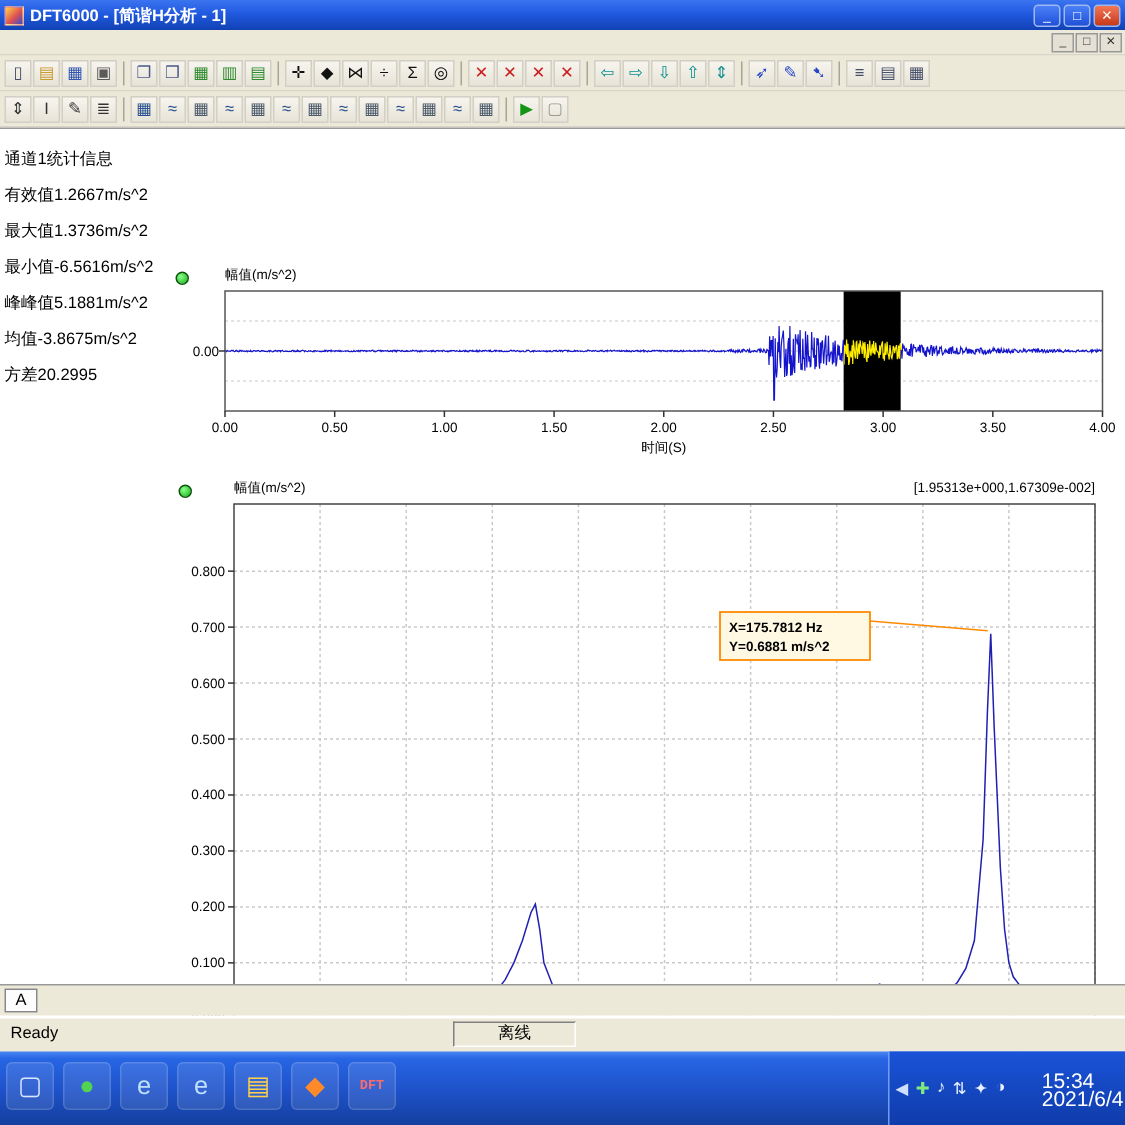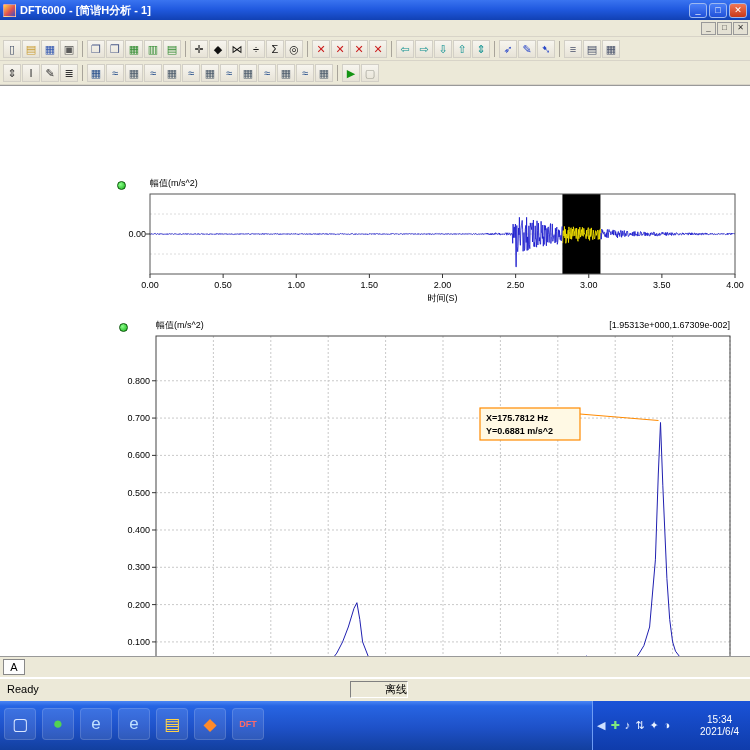--- a/index.html
+++ b/index.html
@@ -51,35 +51,35 @@
   
   .tabbar { position:absolute; left:0; top:656px; width:750px; height:21px; background:#ece9d8;
     border-top:1px solid #999; padding:2px 3px; }
   .tabA { width:22px; height:16px; background:#fdfdfd; border:1px solid #888;
     font-size:11px; text-align:center; line-height:14px; }
 
   
   .statusbar { position:absolute; left:0; top:677px; width:750px; height:24px; background:#ece9d8;
     border-top:1px solid #fff; box-shadow:inset 0 1px 0 #fff; font-size:11px; }
   .status-ready { position:absolute; left:7px; top:5px; }
-  .status-mode { position:absolute; left:302px; top:3px; width:58px; height:17px;
-    border:1px solid; border-color:#808080 #fff #fff #808080; text-align:right; line-height:15px; background:#ece9d8;margin-left:48px; }
+  .status-mode { position:absolute; left:302px; top:3px; width:82px; height:17px;
+    border:1px solid; border-color:#808080 #fff #fff #808080; text-align:center; line-height:15px; background:#ece9d8; }
 
   
   .taskbar { position:absolute; left:0; top:701px; width:750px; height:49px;
     background:linear-gradient(180deg,#4a86f5 0%,#2765e3 10%,#1e51c8 55%,#123f9e 100%); }
   .ql { position:absolute; left:4px; top:7px; display:flex; gap:6px; }
   .qlicon { width:32px; height:32px; display:flex; align-items:center; justify-content:center;
     font-size:17px; color:#fff; background:rgba(255,255,255,.10); border-radius:4px;
     border:1px solid rgba(255,255,255,.15); }
   .tray { position:absolute; right:0; top:0; height:49px; width:158px;
     background:linear-gradient(180deg,#1a53d8,#0f3cab); border-left:1px solid #6f9df5;
     display:flex; align-items:center; padding-left:4px; gap:5px; }
   .trayicon { font-size:11px; }
-  .clock { margin-left:auto; padding-right:11px; color:#fff; font-size:10px; text-align:center; line-height:12px; }
+  .clock { margin-left:auto; padding-right:1px; color:#fff; font-size:14px; text-align:left; line-height:12px; }
 </style>
 </head>
 <body>
 
 <div class="app">
 
   <div class="titlebar">
     <div class="app-icon"></div>
     <span class="title">DFT6000 - [简谐H分析 - 1]</span>
     <div class="winbtns">
@@ -153,20 +153,29 @@
       <div class="tbtn" style="color: rgb(39, 80, 140);">≈</div>
       <div class="tbtn" style="color: rgb(74, 90, 106);">▦</div>
       <div class="tbtn" style="color: rgb(39, 80, 140);">≈</div>
       <div class="tbtn" style="color: rgb(74, 90, 106);">▦</div>
       <div class="tsep"></div>
       <div class="tbtn" style="color: rgb(20, 148, 20);">▶</div>
       <div class="tbtn" style="color: rgb(154, 154, 144);">▢</div>
     </div>
 
   <div class="main">
+    <div class="sidebar" id="sidebar">
+        <div class="stat-line">通道1统计信息</div>
+        <div class="stat-line">有效值1.2667m/s^2</div>
+        <div class="stat-line">最大值1.3736m/s^2</div>
+        <div class="stat-line">最小值-6.5616m/s^2</div>
+        <div class="stat-line">峰峰值5.1881m/s^2</div>
+        <div class="stat-line">均值-3.8675m/s^2</div>
+        <div class="stat-line">方差20.2995</div>
+      </div>
     <div class="chdot" id="dot1"></div>
     <div class="chdot" id="dot2"></div>
     <svg id="chart-time" width="638" height="134">
         <text x="38" y="14" font-size="9">幅值(m/s^2)</text>
         <line x1="38" x2="623" y1="62" y2="62" stroke="#dcdcdc" stroke-dasharray="2,2"></line>
         <line x1="38" x2="623" y1="42" y2="42" stroke="#dcdcdc" stroke-dasharray="2,2"></line>
         <line x1="38" x2="623" y1="82" y2="82" stroke="#dcdcdc" stroke-dasharray="2,2"></line>
         <rect x="450.42499999999995" y="22" width="38.025000000000034" height="80" fill="#000000"></rect>
         <polyline points="38.0,61.5 38.5,62.4 38.9,62.5 39.4,61.6 39.8,61.9 40.3,62.1 40.7,62.1 41.1,62.1 41.6,62.2 42.0,61.9 42.5,61.5 43.0,61.8 43.4,61.5 43.9,62.2 44.3,62.4 44.8,62.3 45.2,61.7 45.6,61.5 46.1,62.3 46.5,62.0 47.0,62.5 47.5,62.3 47.9,61.5 48.4,61.7 48.8,62.2 49.3,61.6 49.7,62.1 50.1,62.1 50.6,62.1 51.0,62.1 51.5,62.4 52.0,62.2 52.4,61.9 52.9,62.5 53.3,62.0 53.8,62.1 54.2,62.3 54.6,62.3 55.1,61.6 55.5,62.4 56.0,62.4 56.5,62.3 56.9,61.7 57.4,61.7 57.8,61.8 58.3,62.2 58.7,61.9 59.2,62.1 59.6,61.8 60.0,61.8 60.5,61.7 61.0,62.3 61.4,62.4 61.8,62.2 62.3,61.7 62.8,62.0 63.2,61.8 63.7,61.9 64.1,62.2 64.5,62.1 65.0,62.2 65.5,62.3 65.9,62.4 66.3,62.4 66.8,62.2 67.3,61.7 67.7,62.4 68.2,61.7 68.6,62.0 69.0,62.1 69.5,62.5 70.0,62.4 70.4,62.3 70.8,61.8 71.3,62.0 71.8,61.6 72.2,62.1 72.7,61.9 73.1,62.3 73.5,61.6 74.0,61.8 74.5,61.8 74.9,62.5 75.3,61.8 75.8,61.9 76.3,61.6 76.7,62.1 77.2,62.4 77.6,62.2 78.0,62.3 78.5,62.0 79.0,62.2 79.4,62.1 79.8,62.3 80.3,62.4 80.8,62.2 81.2,62.1 81.7,62.3 82.1,62.4 82.6,61.7 83.0,61.6 83.4,61.6 83.9,62.3 84.3,61.9 84.8,62.4 85.3,62.0 85.7,62.3 86.2,61.5 86.6,62.2 87.1,61.9 87.5,62.4 87.9,62.1 88.4,62.3 88.8,61.9 89.3,61.7 89.8,61.5 90.2,61.7 90.7,61.9 91.1,62.5 91.6,61.8 92.0,62.0 92.4,62.2 92.9,62.4 93.3,62.3 93.8,61.8 94.3,62.0 94.7,62.2 95.2,61.8 95.6,62.2 96.1,62.3 96.5,62.5 96.9,62.0 97.4,62.5 97.8,61.7 98.3,61.7 98.8,62.2 99.2,62.1 99.7,62.0 100.1,62.0 100.6,62.2 101.0,62.4 101.4,62.0 101.9,62.4 102.3,62.5 102.8,62.1 103.3,62.3 103.7,62.1 104.2,62.3 104.6,61.5 105.0,62.2 105.5,61.6 106.0,62.1 106.4,62.4 106.8,61.7 107.3,61.9 107.8,61.8 108.2,61.6 108.7,62.4 109.1,61.6 109.5,62.1 110.0,62.0 110.5,61.9 110.9,62.0 111.3,62.4 111.8,61.8 112.3,61.8 112.7,62.0 113.2,61.9 113.6,62.1 114.0,61.6 114.5,62.2 115.0,61.8 115.4,62.4 115.8,62.0 116.3,62.0 116.8,62.3 117.2,62.2 117.7,62.0 118.1,61.8 118.5,62.3 119.0,62.0 119.5,62.0 119.9,61.7 120.3,62.3 120.8,62.2 121.3,62.5 121.7,62.3 122.2,62.0 122.6,62.4 123.0,62.4 123.5,62.3 124.0,61.7 124.4,62.2 124.8,62.4 125.3,62.1 125.8,61.8 126.2,61.9 126.7,62.4 127.1,61.6 127.5,61.9 128.0,62.5 128.4,61.7 128.9,61.8 129.3,61.9 129.8,61.7 130.3,62.1 130.7,61.7 131.2,61.8 131.6,61.9 132.1,62.4 132.5,61.8 132.9,62.2 133.4,61.9 133.8,61.9 134.3,61.8 134.8,62.1 135.2,62.1 135.7,61.7 136.1,61.6 136.6,61.5 137.0,62.1 137.4,62.4 137.9,61.9 138.3,62.5 138.8,62.3 139.3,62.0 139.7,61.7 140.2,61.8 140.6,61.5 141.1,61.8 141.5,62.2 141.9,61.6 142.4,62.3 142.8,61.8 143.3,61.8 143.8,62.2 144.2,61.9 144.7,61.9 145.1,61.8 145.6,62.0 146.0,61.8 146.4,61.6 146.9,62.3 147.3,62.2 147.8,62.3 148.3,61.8 148.7,62.3 149.2,61.9 149.6,62.4 150.1,61.5 150.5,61.7 150.9,61.5 151.4,62.3 151.8,61.7 152.3,62.5 152.8,61.5 153.2,61.9 153.7,61.7 154.1,61.6 154.6,61.8 155.0,62.2 155.4,62.3 155.9,61.6 156.3,61.7 156.8,62.2 157.3,62.1 157.7,62.4 158.2,62.0 158.6,62.3 159.1,61.8 159.5,62.3 159.9,61.9 160.4,62.2 160.8,62.4 161.3,62.2 161.8,61.7 162.2,62.1 162.7,62.1 163.1,61.5 163.6,61.6 164.0,61.8 164.4,62.0 164.9,61.9 165.3,61.6 165.8,61.7 166.3,62.5 166.7,62.1 167.2,62.1 167.6,62.5 168.1,61.7 168.5,62.4 168.9,61.8 169.4,62.4 169.8,61.9 170.3,62.0 170.8,62.1 171.2,61.9 171.7,61.9 172.1,61.7 172.6,62.0 173.0,62.2 173.4,62.0 173.9,62.2 174.3,62.1 174.8,62.0 175.3,61.7 175.7,62.4 176.2,61.7 176.6,62.2 177.1,61.7 177.5,62.3 177.9,62.4 178.4,62.4 178.8,61.8 179.3,61.8 179.8,61.6 180.2,61.7 180.7,62.3 181.1,61.9 181.6,61.9 182.0,62.0 182.4,61.8 182.9,62.3 183.3,61.6 183.8,61.6 184.3,61.8 184.7,62.2 185.2,62.2 185.6,62.2 186.1,61.9 186.5,62.5 187.0,62.4 187.4,61.9 187.9,62.2 188.3,61.8 188.7,62.2 189.2,61.6 189.6,61.7 190.1,61.7 190.5,61.8 191.0,61.8 191.4,62.2 191.9,62.3 192.3,61.8 192.8,61.9 193.3,62.2 193.7,62.3 194.2,62.4 194.6,61.6 195.1,62.2 195.5,62.2 196.0,62.3 196.4,62.3 196.9,61.6 197.3,61.8 197.7,62.3 198.2,61.6 198.6,62.3 199.1,61.9 199.5,62.4 200.0,62.1 200.4,62.5 200.9,61.7 201.3,61.9 201.8,61.6 202.3,61.9 202.7,62.2 203.2,61.5 203.6,62.2 204.1,62.2 204.5,62.1 205.0,62.0 205.4,62.4 205.9,61.5 206.3,62.5 206.7,62.1 207.2,62.5 207.6,61.5 208.1,61.9 208.5,61.9 209.0,62.3 209.4,62.4 209.9,61.6 210.3,61.7 210.8,62.1 211.3,61.6 211.7,61.6 212.2,61.8 212.6,62.2 213.1,61.9 213.5,61.9 214.0,61.6 214.4,62.3 214.9,61.5 215.3,62.3 215.7,62.4 216.2,62.4 216.6,62.3 217.1,62.1 217.5,61.7 218.0,61.5 218.4,62.3 218.9,61.6 219.3,61.9 219.8,62.0 220.3,62.1 220.7,61.7 221.2,62.4 221.6,61.9 222.1,61.7 222.5,62.2 223.0,62.2 223.4,62.5 223.9,62.5 224.3,62.1 224.8,62.4 225.2,62.3 225.6,62.1 226.1,62.5 226.5,62.2 227.0,62.3 227.4,62.3 227.9,61.9 228.3,61.6 228.8,61.5 229.3,62.0 229.7,61.9 230.2,61.9 230.6,61.6 231.1,61.7 231.5,62.2 232.0,62.4 232.4,61.9 232.9,61.6 233.3,62.0 233.8,62.1 234.2,62.5 234.6,62.1 235.1,62.5 235.5,62.3 236.0,62.0 236.4,62.1 236.9,61.9 237.3,62.4 237.8,62.5 238.3,62.4 238.7,62.1 239.2,61.5 239.6,61.7 240.1,61.5 240.5,61.6 241.0,61.9 241.4,62.4 241.9,62.5 242.3,62.3 242.8,62.3 243.2,61.8 243.6,62.5 244.1,61.7 244.5,62.1 245.0,61.9 245.4,62.3 245.9,62.3 246.3,61.9 246.8,62.0 247.3,62.2 247.7,61.8 248.2,62.2 248.6,62.2 249.1,62.0 249.5,61.9 250.0,62.2 250.4,61.8 250.8,62.1 251.3,62.2 251.8,62.1 252.2,62.5 252.6,61.8 253.1,62.4 253.5,62.1 254.0,61.8 254.4,62.3 254.9,61.8 255.3,62.5 255.8,62.5 256.3,62.5 256.7,62.0 257.1,61.6 257.6,61.9 258.1,61.7 258.5,62.1 259.0,61.6 259.4,62.2 259.9,62.4 260.3,62.2 260.8,61.6 261.2,61.6 261.6,62.3 262.1,61.6 262.5,61.7 263.0,62.5 263.4,61.9 263.9,61.8 264.4,61.6 264.8,61.6 265.3,61.6 265.7,61.8 266.1,61.7 266.6,62.4 267.1,61.6 267.5,61.9 268.0,62.2 268.4,62.1 268.9,62.3 269.3,62.3 269.8,62.4 270.2,62.3 270.6,62.3 271.1,61.6 271.5,62.2 272.0,61.8 272.4,62.0 272.9,61.7 273.4,62.3 273.8,62.0 274.3,62.0 274.7,61.9 275.1,62.4 275.6,62.2 276.1,62.0 276.5,62.2 277.0,62.4 277.4,62.4 277.9,62.2 278.3,61.9 278.8,62.2 279.2,62.3 279.6,61.5 280.1,61.6 280.5,61.5 281.0,62.0 281.4,61.7 281.9,61.8 282.4,62.2 282.8,62.3 283.3,61.8 283.7,61.8 284.1,62.2 284.6,61.8 285.1,61.6 285.5,62.0 286.0,62.1 286.4,62.3 286.9,62.3 287.3,62.4 287.8,61.9 288.2,61.9 288.6,61.6 289.1,62.1 289.5,61.6 290.0,62.2 290.4,62.4 290.9,62.4 291.4,62.0 291.8,61.8 292.3,61.8 292.7,62.4 293.1,61.5 293.6,62.0 294.1,62.0 294.5,61.8 294.9,61.5 295.4,61.7 295.8,62.3 296.3,62.0 296.8,61.7 297.2,61.7 297.6,61.5 298.1,62.0 298.6,62.0 299.0,62.0 299.4,61.7 299.9,62.1 300.4,62.0 300.8,61.6 301.3,62.3 301.7,62.3 302.2,61.7 302.6,62.3 303.1,62.0 303.5,61.8 303.9,61.8 304.4,62.3 304.8,61.9 305.3,62.4 305.8,61.6 306.2,62.2 306.6,61.9 307.1,62.3 307.6,61.8 308.0,62.4 308.4,62.3 308.9,62.5 309.4,61.7 309.8,61.8 310.3,62.2 310.7,62.2 311.2,62.2 311.6,61.9 312.1,61.6 312.5,61.9 312.9,61.6 313.4,62.3 313.8,61.8 314.3,62.1 314.8,62.5 315.2,61.7 315.6,62.1 316.1,61.7 316.6,62.0 317.0,61.5 317.4,62.5 317.9,61.6 318.4,61.8 318.8,62.3 319.3,62.4 319.7,62.5 320.2,61.7 320.6,62.0 321.1,62.4 321.5,62.3 321.9,62.1 322.4,62.3 322.8,61.7 323.3,61.6 323.8,61.8 324.2,61.5 324.6,62.1 325.1,61.7 325.6,61.8 326.0,61.5 326.4,61.8 326.9,61.9 327.4,62.1 327.8,61.5 328.3,61.8 328.7,62.4 329.2,61.7 329.6,61.7 330.1,61.6 330.5,62.1 330.9,61.8 331.4,62.3 331.9,61.9 332.3,62.2 332.8,62.5 333.2,61.7 333.7,61.9 334.1,61.9 334.6,62.2 335.0,61.7 335.4,62.3 335.9,61.6 336.4,61.6 336.8,62.1 337.3,62.4 337.7,61.8 338.2,62.3 338.6,61.8 339.0,62.2 339.5,61.8 340.0,62.4 340.4,62.4 340.8,62.1 341.3,62.3 341.8,61.6 342.2,61.6 342.6,62.2 343.1,62.5 343.6,61.6 344.0,62.3 344.4,62.0 344.9,62.3 345.3,62.2 345.8,61.7 346.3,62.1 346.7,62.1 347.1,62.0 347.6,61.6 348.1,62.2 348.5,61.8 348.9,62.3 349.4,62.3 349.9,62.1 350.3,61.9 350.8,61.6 351.2,62.3 351.7,61.8 352.1,62.2 352.6,62.1 353.0,62.0 353.4,61.6 353.9,62.4 354.4,61.9 354.8,61.7 355.3,62.1 355.7,61.9 356.2,61.5 356.6,62.2 357.1,62.0 357.5,61.6 358.0,62.2 358.4,61.8 358.8,61.9 359.3,62.0 359.8,62.0 360.2,62.4 360.6,62.5 361.1,62.1 361.5,61.6 362.0,61.9 362.4,62.3 362.9,62.1 363.3,61.6 363.8,61.5 364.3,62.4 364.7,62.1 365.1,62.2 365.6,62.5 366.1,62.2 366.5,62.0 366.9,62.3 367.4,62.1 367.9,62.5 368.3,62.3 368.8,61.7 369.2,62.4 369.7,62.0 370.1,61.8 370.6,61.6 371.0,62.5 371.4,62.2 371.9,62.2 372.4,62.0 372.8,61.8 373.3,61.5 373.7,62.2 374.2,61.6 374.6,61.2 375.1,62.2 375.5,61.1 376.0,62.2 376.4,62.4 376.8,61.5 377.3,62.6 377.8,62.3 378.2,63.0 378.6,61.6 379.1,61.9 379.5,62.8 380.0,61.3 380.4,62.4 380.9,61.5 381.3,62.5 381.8,63.0 382.3,62.0 382.7,61.3 383.1,62.3 383.6,60.8 384.1,61.0 384.5,61.8 384.9,61.9 385.4,62.5 385.9,61.8 386.3,61.1 386.8,61.5 387.2,62.5 387.7,61.0 388.1,63.0 388.6,62.8 389.0,62.1 389.4,62.2 389.9,62.0 390.4,62.5 390.8,61.7 391.3,61.9 391.7,62.3 392.2,62.1 392.6,62.6 393.1,61.5 393.5,60.8 394.0,61.4 394.4,60.9 394.8,63.2 395.3,60.8 395.8,61.9 396.2,62.4 396.6,62.8 397.1,60.8 397.5,61.3 398.0,62.3 398.4,63.2 398.9,63.0 399.3,61.0 399.8,61.5 400.3,61.9 400.7,71.3 401.1,52.1 401.6,65.7 402.1,55.1 402.5,55.1 402.9,65.7 403.4,52.0 403.9,94.8 404.3,94.8 404.8,53.5 405.2,74.7 405.7,79.7 406.1,73.8 406.6,56.0 407.0,62.8 407.4,45.3 407.9,66.5 408.4,73.3 408.8,58.8 409.3,53.8 409.7,52.1 410.2,48.4 410.6,57.2 411.1,79.3 411.5,70.0 412.0,60.5 412.4,78.6 412.8,76.8 413.3,57.2 413.8,53.4 414.2,70.5 414.6,45.3 415.1,78.5 415.5,64.9 416.0,78.1 416.4,75.0 416.9,53.8 417.3,72.3 417.8,76.7 418.3,50.9 418.7,54.5 419.1,54.8 419.6,57.6 420.1,50.9 420.5,70.0 420.9,62.2 421.4,48.0 421.9,74.5 422.3,70.4 422.8,74.8 423.2,53.8 423.6,66.9 424.1,66.7 424.6,75.2 425.0,48.8 425.4,58.3 425.9,73.0 426.4,51.1 426.8,61.9 427.3,69.1 427.7,65.5 428.2,72.4 428.6,72.0 429.1,49.3 429.5,60.5 430.0,60.6 430.4,66.5 430.8,53.0 431.3,74.2 431.8,64.7 432.2,72.5 432.6,53.3 433.1,58.1 433.5,53.7 434.0,69.4 434.4,73.8 434.9,56.4 435.3,70.2 435.8,56.3 436.3,54.9 436.7,62.8 437.1,70.5 437.6,62.0 438.1,55.2 438.5,51.5 438.9,71.5 439.4,65.1 439.9,64.5 440.3,51.9 440.8,69.3 441.2,67.3 441.6,63.8 442.1,62.7 442.6,63.4 443.0,71.0 443.4,56.2 443.9,69.9 444.4,59.6 444.8,55.1 445.3,72.3 445.7,70.3 446.2,65.0 446.6,57.7 447.1,65.0 447.5,58.5 448.0,67.6 448.4,67.8 448.9,63.3 449.3,68.9 449.8,60.2 450.2,54.5 450.6,71.2" fill="none" stroke="#1414cc" stroke-width="0.8"></polyline>
         <polyline points="488.9,61.1 489.3,67.2 489.8,57.0 490.3,60.5 490.7,58.3 491.1,61.5 491.6,61.9 492.1,59.9 492.5,61.6 492.9,64.5 493.4,62.5 493.9,65.1 494.3,60.7 494.8,65.5 495.2,57.7 495.6,57.5 496.1,65.8 496.6,60.6 497.0,57.5 497.4,59.8 497.9,59.7 498.4,59.7 498.8,62.8 499.3,61.5 499.7,61.2 500.2,59.2 500.6,62.2 501.1,57.9 501.5,63.1 502.0,58.7 502.4,58.1 502.9,58.6 503.3,63.1 503.7,59.5 504.2,63.9 504.6,64.6 505.1,61.7 505.5,65.9 506.0,59.7 506.4,59.5 506.9,62.7 507.3,61.1 507.8,64.5 508.3,60.3 508.7,58.4 509.1,58.5 509.6,65.3 510.1,59.9 510.5,58.9 510.9,63.7 511.4,60.8 511.9,60.2 512.3,58.5 512.8,64.7 513.2,64.0 513.6,61.5 514.1,63.8 514.5,59.6 515.0,60.0 515.5,59.2 515.9,62.2 516.4,64.5 516.8,63.9 517.3,63.3 517.7,62.0 518.2,61.0 518.6,62.7 519.0,61.7 519.5,62.8 520.0,63.3 520.4,60.4 520.9,63.9 521.3,59.9 521.8,59.9 522.2,64.2 522.7,59.6 523.1,59.3 523.5,63.1 524.0,63.4 524.5,62.2 524.9,62.2 525.3,64.1 525.8,59.8 526.3,63.3 526.7,64.0 527.1,63.3 527.6,63.6 528.0,63.1 528.5,59.5 529.0,60.6 529.4,60.5 529.9,63.5 530.3,62.4 530.8,62.8 531.2,62.1 531.6,61.5 532.1,59.9 532.5,61.0 533.0,63.8 533.5,60.5 533.9,63.7 534.4,61.4 534.8,62.5 535.3,60.8 535.7,63.8 536.2,61.7 536.6,61.6 537.0,63.1 537.5,63.9 538.0,64.1 538.4,60.9 538.9,62.7 539.3,60.8 539.8,60.9 540.2,60.9 540.7,62.5 541.1,63.0 541.5,60.2 542.0,60.0 542.5,60.8 542.9,63.7 543.3,62.2 543.8,63.9 544.3,62.8 544.7,61.3 545.1,64.1 545.6,63.7 546.0,62.7 546.5,61.9 547.0,63.7 547.4,61.4 547.8,61.0 548.3,63.3 548.8,62.6 549.2,61.8 549.6,61.8 550.1,60.1 550.5,61.7 551.0,60.4 551.4,61.4 551.9,61.8 552.4,62.8 552.8,61.2 553.3,60.5 553.7,63.3 554.1,60.6 554.6,63.6 555.0,62.3 555.5,60.4 556.0,62.3 556.4,63.1 556.9,63.0 557.3,60.9 557.8,62.3 558.2,62.2 558.6,62.6 559.1,60.6 559.5,63.5 560.0,61.8 560.5,60.8 560.9,62.7 561.4,62.3 561.8,63.3 562.3,62.1 562.7,61.3 563.1,63.0 563.6,62.9 564.1,60.9 564.5,60.8 565.0,61.2 565.4,61.9 565.9,61.7 566.3,62.7 566.8,63.0 567.2,63.0 567.6,62.2 568.1,61.3 568.6,61.9 569.0,62.7 569.4,62.8 569.9,62.6 570.4,60.8 570.8,61.9 571.3,61.0 571.7,62.0 572.1,62.8 572.6,62.0 573.0,62.2 573.5,61.3 574.0,61.0 574.4,61.9 574.9,61.9 575.3,61.4 575.8,61.3 576.2,63.1 576.6,61.2 577.1,60.7 577.5,61.7 578.0,61.0 578.5,63.0 578.9,61.4 579.4,60.8 579.8,63.0 580.3,60.9 580.7,61.7 581.1,62.6 581.6,62.0 582.1,62.3 582.5,61.0 583.0,61.2 583.4,62.9 583.9,62.1 584.3,61.3 584.8,62.5 585.2,63.1 585.6,62.2 586.1,61.4 586.6,63.0 587.0,63.0 587.4,61.7 587.9,61.2 588.4,62.4 588.8,62.1 589.3,61.3 589.7,62.9 590.1,62.6 590.6,61.2 591.0,61.0 591.5,62.6 592.0,62.2 592.4,62.2 592.9,61.1 593.3,61.0 593.8,62.4 594.2,62.4 594.6,61.1 595.1,62.2 595.5,61.8 596.0,62.6 596.5,62.6 596.9,62.9 597.4,62.4 597.8,61.9 598.3,61.3 598.7,62.2 599.1,62.3 599.6,61.6 600.1,62.1 600.5,61.4 601.0,62.5 601.4,62.6 601.9,61.9 602.3,62.0 602.8,61.8 603.2,62.5 603.6,62.5 604.1,62.3 604.6,62.3 605.0,62.7 605.4,62.6 605.9,61.6 606.4,61.6 606.8,61.3 607.3,62.0 607.7,62.4 608.1,62.2 608.6,61.9 609.0,62.2 609.5,61.5 609.9,62.2 610.4,61.6 610.9,62.4 611.3,62.0 611.8,61.6 612.2,61.5 612.6,62.0 613.1,62.5 613.5,62.6 614.0,62.5 614.5,62.4 614.9,61.9 615.4,61.2 615.8,62.8 616.3,61.4 616.7,62.2 617.1,61.7 617.6,61.4 618.1,61.3 618.5,62.4 619.0,62.7 619.4,61.1 619.9,62.2 620.3,61.9 620.8,61.2 621.2,61.6 621.6,62.0 622.1,61.4 622.6,61.8 623.0,62.1" fill="none" stroke="#1414cc" stroke-width="0.8"></polyline>
@@ -274,21 +283,21 @@
   </div>
 
   <div class="taskbar">
     <div class="ql" id="quick-launch">
         <div class="qlicon" style="color: rgb(217, 230, 255);">▢</div>
         <div class="qlicon" style="color: rgb(82, 212, 82);">●</div>
         <div class="qlicon" style="color: rgb(191, 224, 255);">e</div>
         <div class="qlicon" style="color: rgb(191, 224, 255);">e</div>
         <div class="qlicon" style="color: rgb(255, 210, 74);">▤</div>
         <div class="qlicon" style="color: rgb(255, 138, 42);">◆</div>
-        <div class="qlicon" style="color: rgb(255, 106, 106); font-size: 9px; font-weight: bold;">DFT</div>
+        <div class="qlicon" style="color: rgb(255, 106, 106); font-size: 9px; font-weight: bold; font-family: Liberation Mono, monospace;">DFT</div>
       </div>
     <div class="tray">
       <span id="tray-icons" style="display:flex;gap:5px;">
           <span class="trayicon" style="color: rgb(207, 224, 255);">◀</span>
           <span class="trayicon" style="color: rgb(127, 232, 127);">✚</span>
           <span class="trayicon" style="color: rgb(234, 242, 255);">♪</span>
           <span class="trayicon" style="color: rgb(234, 242, 255);">⇅</span>
           <span class="trayicon" style="color: rgb(234, 242, 255);">✦</span>
           <span class="trayicon" style="color: rgb(234, 242, 255);">◑</span>
         </span>

